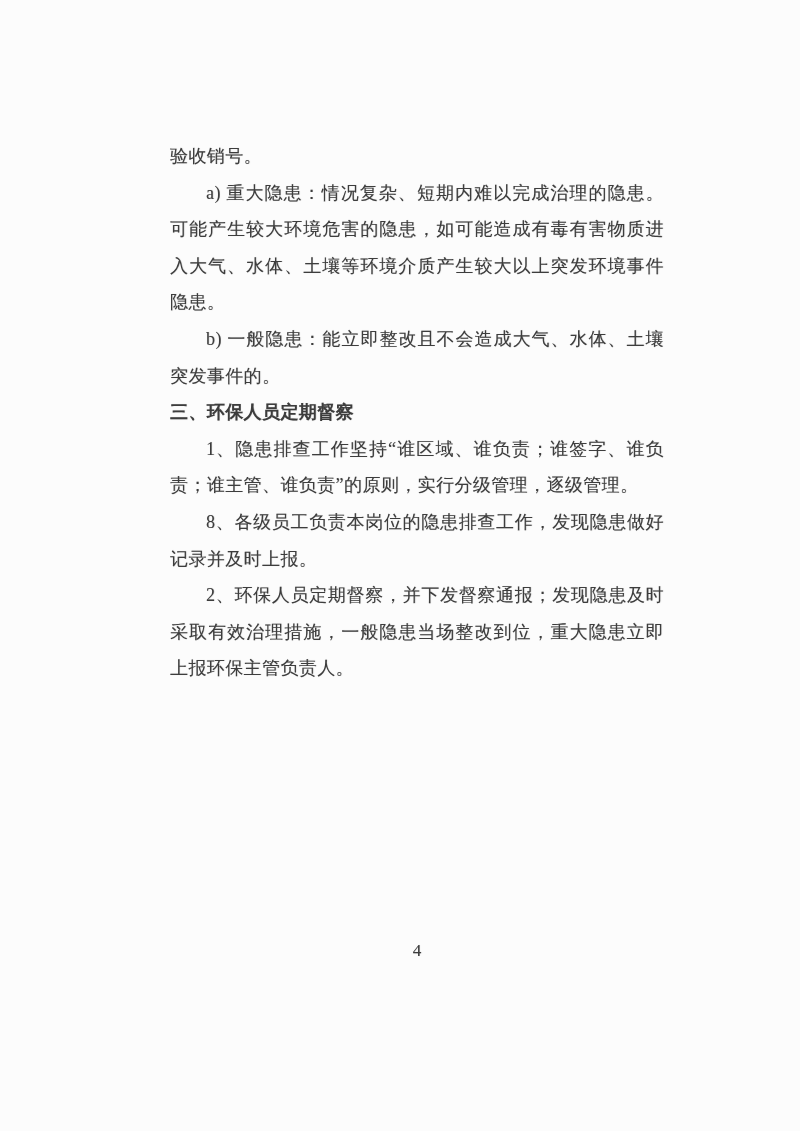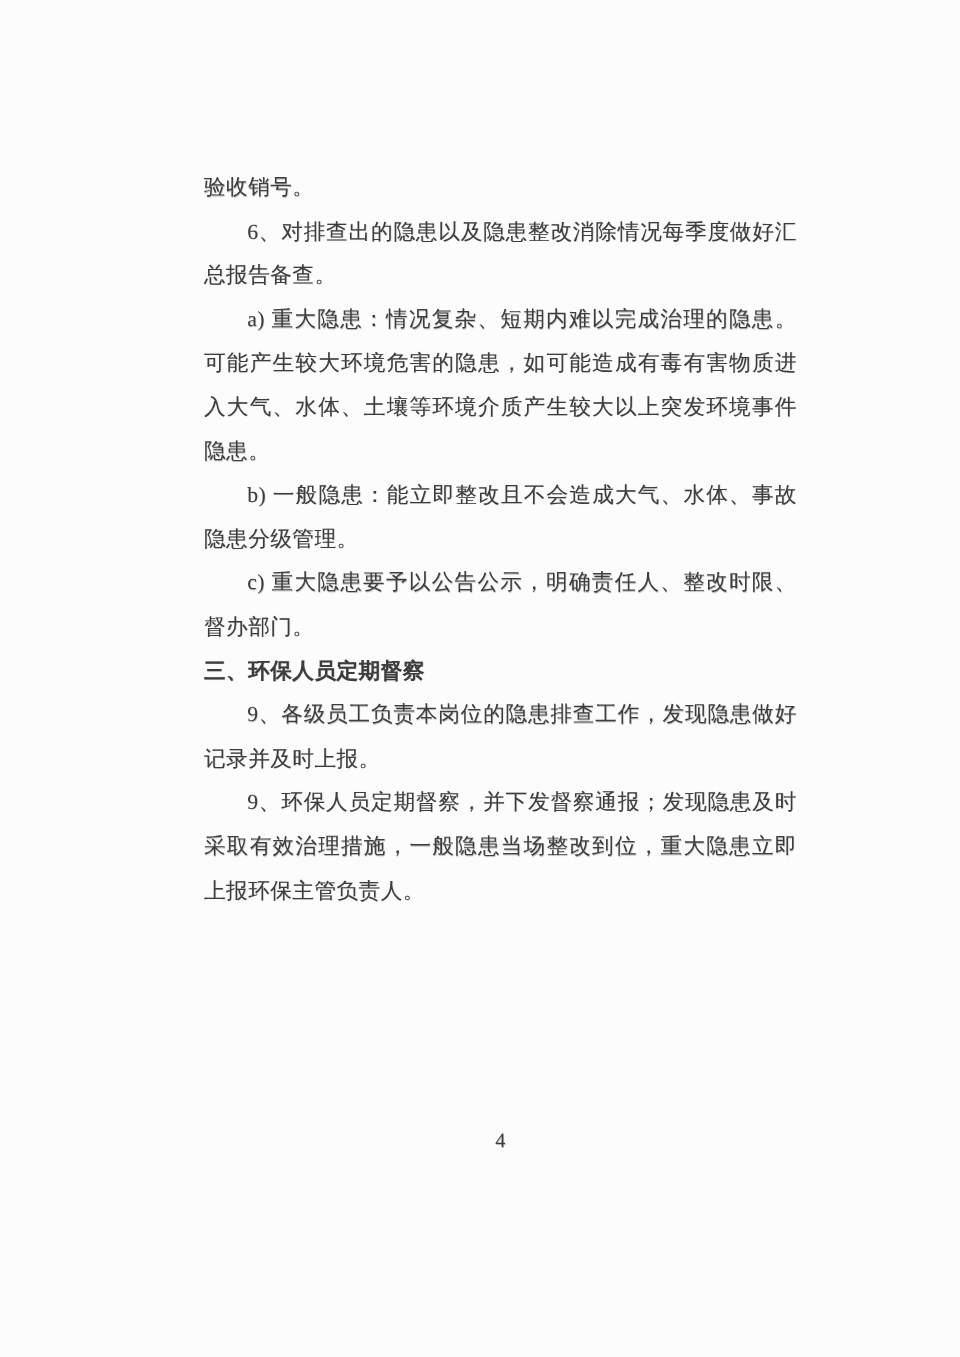--- a/index.html
+++ b/index.html
@@ -54,24 +54,23 @@
     color: var(--text-color, #3d3d3d);
     text-shadow: 0.4px 0.4px 0.7px rgba(90, 90, 90, 0.45);
   }
 </style>
 </head>
 <body>
 
 <div class="page">
   <div class="text-block" id="para-container">
       <p class="para">验收销号。</p>
-      <p class="para indent">6、对排查出的隐患以及隐患整改消除情况每季度做好汇总报告备查。</p>
       <p class="para indent">a) 重大隐患：情况复杂、短期内难以完成治理的隐患。可能产生较大环境危害的隐患，如可能造成有毒有害物质进入大气、水体、土壤等环境介质产生较大以上突发环境事件隐患。</p>
-      <p class="para indent">b) 一般隐患：能立即整改且不会造成大气、水体、事故隐患分级管理。</p>
-      <p class="para indent">c) 重大隐患要予以公告公示，明确责任人、整改时限、督办部门。</p>
+      <p class="para indent">b) 一般隐患：能立即整改且不会造成大气、水体、土壤突发事件的。</p>
       <p class="para bold">三、环保人员定期督察</p>
-      <p class="para indent">9、各级员工负责本岗位的隐患排查工作，发现隐患做好记录并及时上报。</p>
-      <p class="para indent">9、环保人员定期督察，并下发督察通报；发现隐患及时采取有效治理措施，一般隐患当场整改到位，重大隐患立即上报环保主管负责人。</p>
+      <p class="para indent">1、隐患排查工作坚持“谁区域、谁负责；谁签字、谁负责；谁主管、谁负责”的原则，实行分级管理，逐级管理。</p>
+      <p class="para indent">8、各级员工负责本岗位的隐患排查工作，发现隐患做好记录并及时上报。</p>
+      <p class="para indent">2、环保人员定期督察，并下发督察通报；发现隐患及时采取有效治理措施，一般隐患当场整改到位，重大隐患立即上报环保主管负责人。</p>
     </div>
   <div class="footer">
     <span class="page-num">4</span>
   </div>
 </div>
 
 </body></html>

